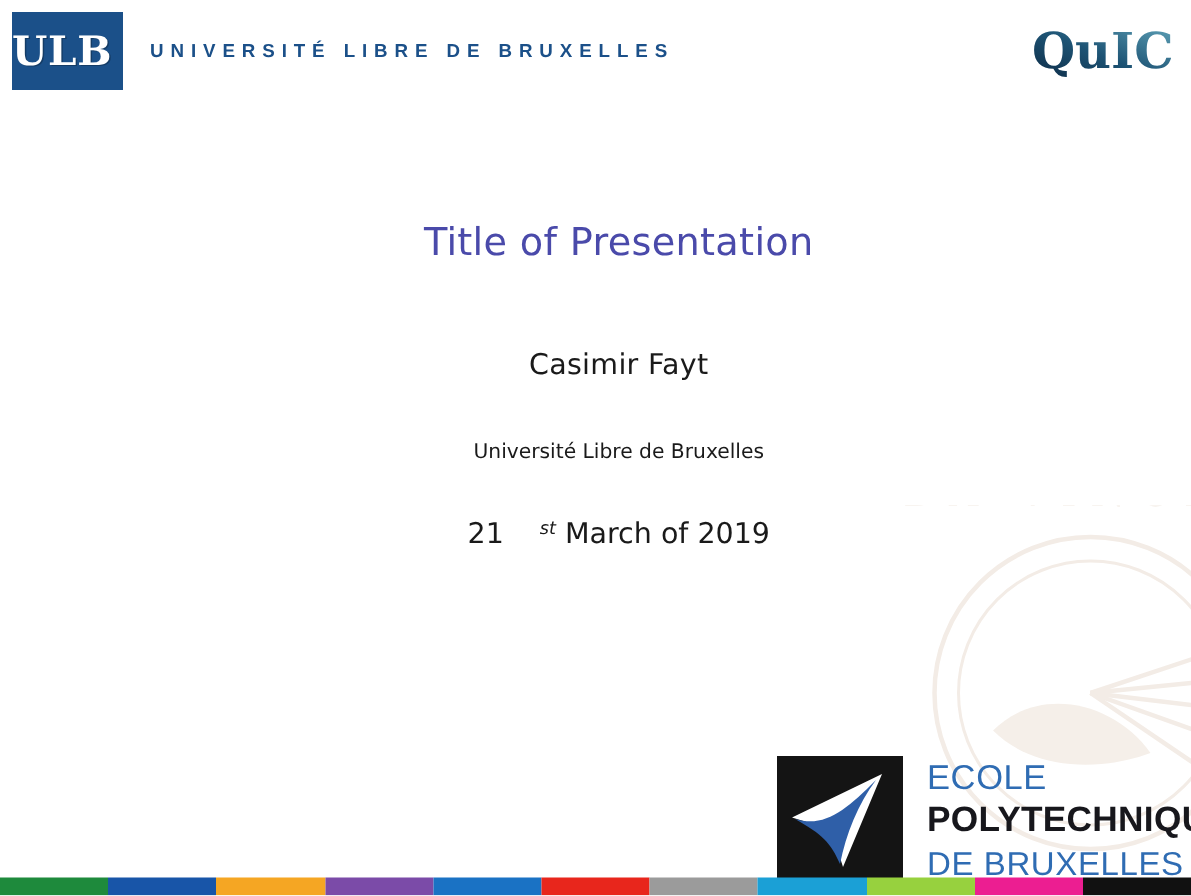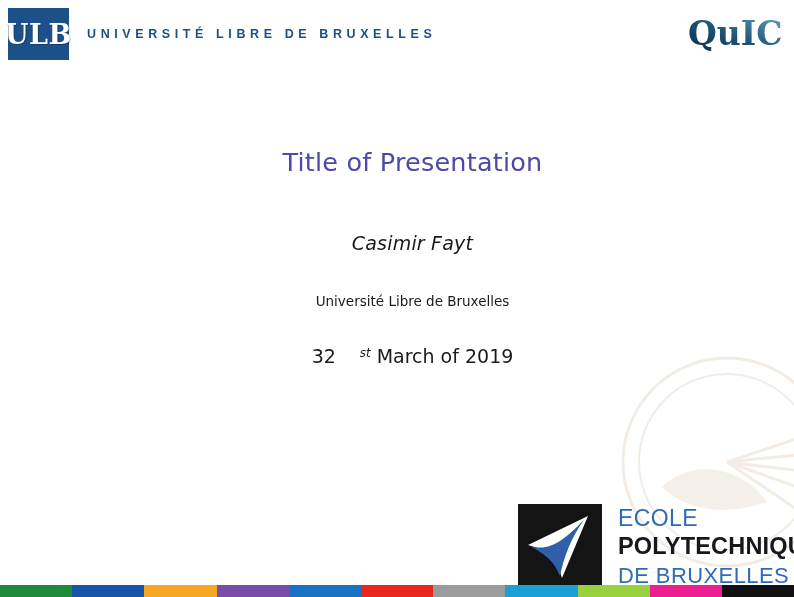--- a/index.html
+++ b/index.html
@@ -24,26 +24,25 @@
 
   
   .ulb-logo {
     position: absolute;
     left: 8px;
     top: 8px;
     display: flex;
     align-items: center;
   }
   .ulb-box {
-    width: 61px;
+    width: 74px;
     height: 52px;
     background: #1b5089;
     display: flex;
     align-items: center;
-    justify-content: center;
   }
   .ulb-box-text {
     font-family: "DejaVu Serif", serif;
     font-weight: bold;
     font-size: 27px;
     color: #ffffff;
     letter-spacing: 0.5px;
     line-height: 1;
     text-shadow: 1px 1px 0 rgba(0,0,0,0.25);
   }
@@ -94,21 +93,20 @@
     color: #4a4aaa;
     letter-spacing: 0.2px;
     line-height: 1.15;
   }
   .author {
     margin-top: 55px;
     font-family: "DejaVu Sans", sans-serif;
     font-size: 19px;
     color: #1a1a1a;
     letter-spacing: 0.2px;
-    font-style: italic;
   }
   .affiliation {
     margin-top: 38px;
     font-family: "DejaVu Sans", sans-serif;
     font-size: 13.5px;
     color: #1a1a1a;
     line-height: 1.45;
   }
   .date {
     margin-top: 33px;
@@ -230,21 +228,21 @@
   <div class="titleblock">
     <div class="pres-title">Title of Presentation</div>
 
     <div class="author">Casimir Fayt</div>
 
     <div class="affiliation">
       <div>Université Libre de Bruxelles</div>
     </div>
 
     <div class="date">
-      <span>32</span><span class="sup">st</span><span> March of 2019</span>
+      <span>21</span><span class="sup">st</span><span> March of 2019</span>
     </div>
   </div>
 
   <div class="epb-logo">
     <div class="epb-mark">
       <svg width="84" height="84" viewBox="0 0 84 84">
         <rect x="0" y="0" width="84" height="84" fill="#141414"></rect>
         <path d="M 70,12 L 44,74 L 36,49 L 10,41 Z" fill="#ffffff"></path>
         <path d="M 66,16 C 46,36 32,48 12,42 C 30,52 36,58 42,72 C 46,52 54,32 66,16 Z" fill="#2f5fa8"></path>
       </svg>

